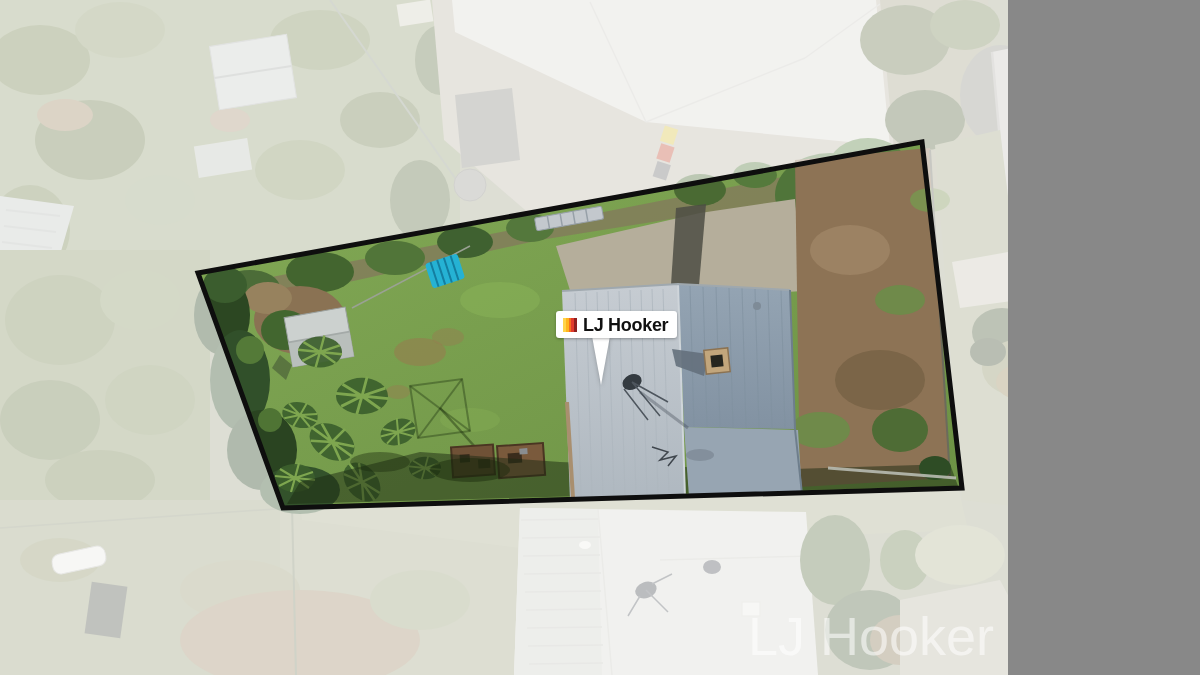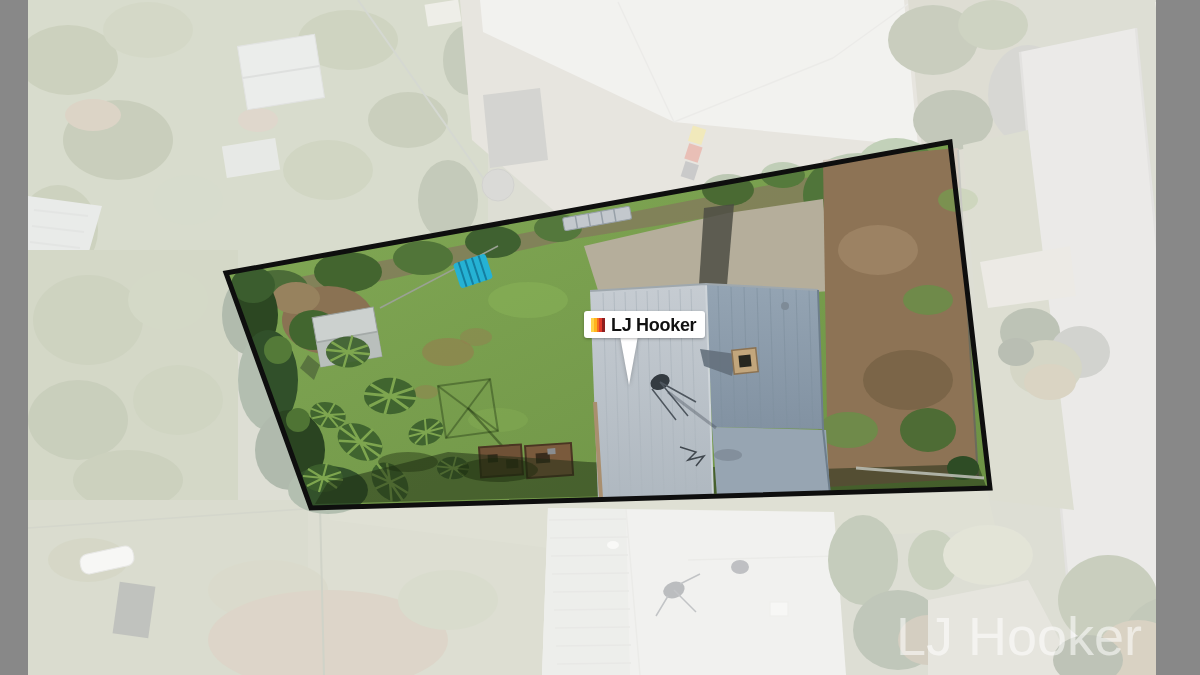--- a/index.html
+++ b/index.html
@@ -1,17 +1,17 @@
 <!DOCTYPE html>
 <html><head>
 <meta charset="utf-8">
 <style>
   html,body{margin:0;padding:0;background:#888;}
-  .stage{position:relative;width:1128px;height:675px;overflow:hidden;
-         font-family:"Liberation Sans",sans-serif;background:#a3a58c;margin-left:28px;}
+  .stage{position:relative;width:1008px;height:675px;overflow:hidden;
+         font-family:"Liberation Sans",sans-serif;background:#a3a58c;}
   .stage svg{position:absolute;left:0;top:0;display:block;}
   
   .pin{position:absolute;left:556px;top:311px;height:27px;background:#fff;border-radius:3px;
        display:flex;align-items:center;gap:6px;padding:0 9px 0 7px;
        box-shadow:0 1px 3px rgba(0,0,0,.30);z-index:5;}
   .pin-logo{width:14px;height:14px;flex:0 0 auto;
        background:linear-gradient(to right,#ffd44a 0 22%,#ffb41e 22% 40%,#f4701f 40% 58%,#e03a2c 58% 78%,#8e1f1f 78% 100%);}
   .pin-label{font-size:18px;font-weight:700;line-height:1;color:#111;letter-spacing:-.3px;white-space:nowrap;}
   .pin-tail{position:absolute;left:592px;top:336px;width:0;height:0;z-index:4;
        border-left:9px solid transparent;border-right:9px solid transparent;border-top:49px solid #fff;

